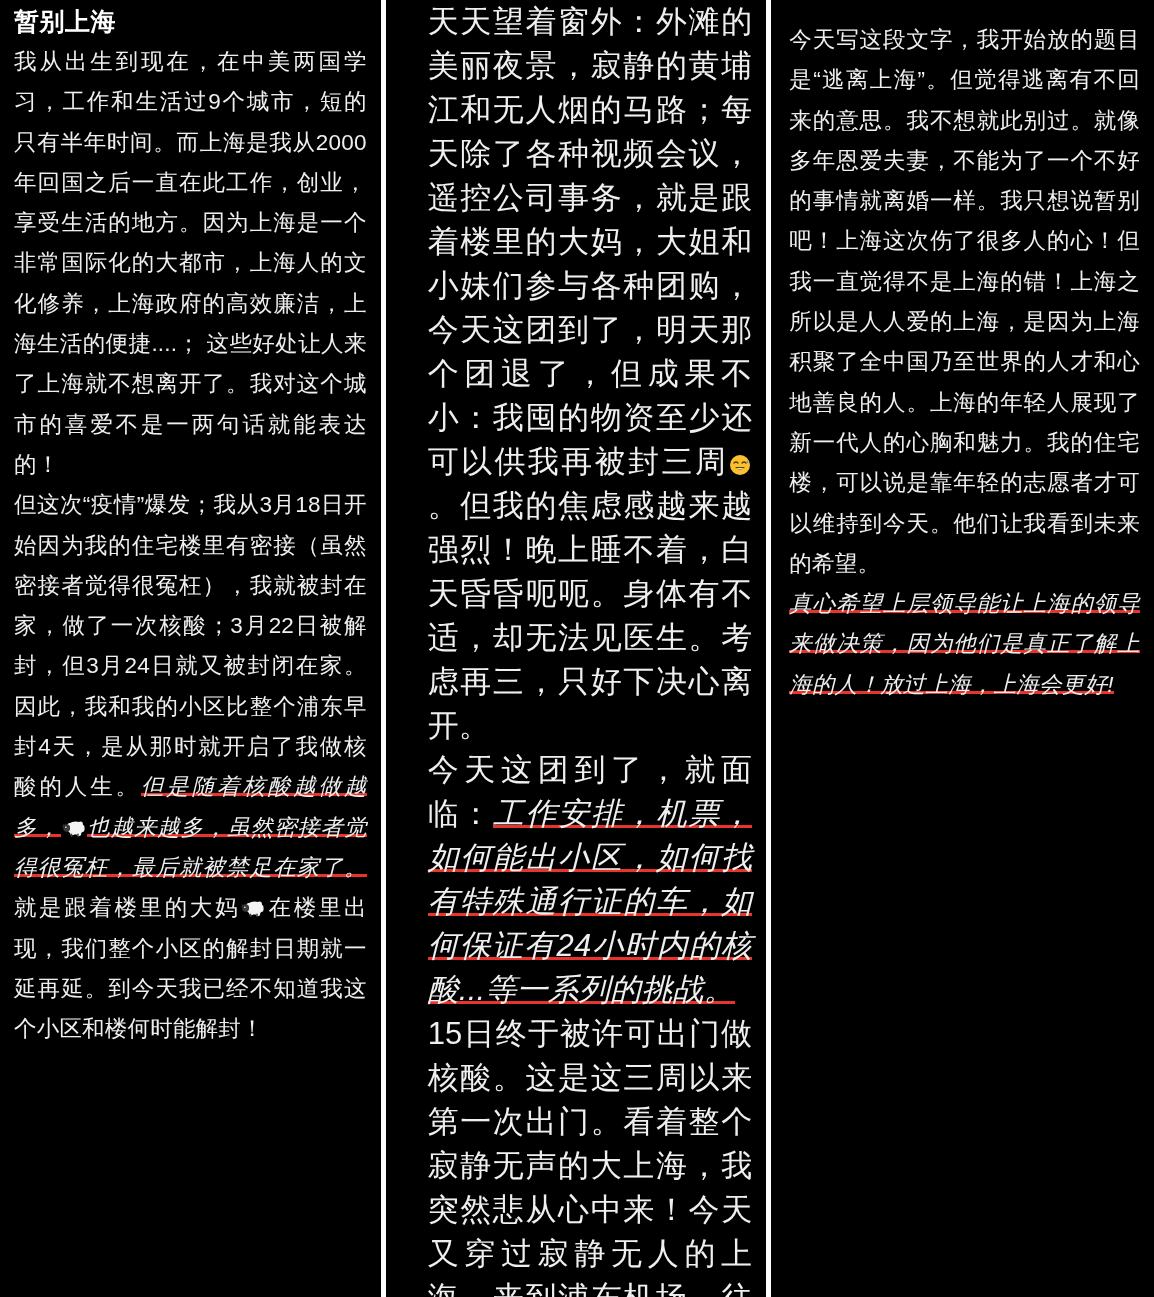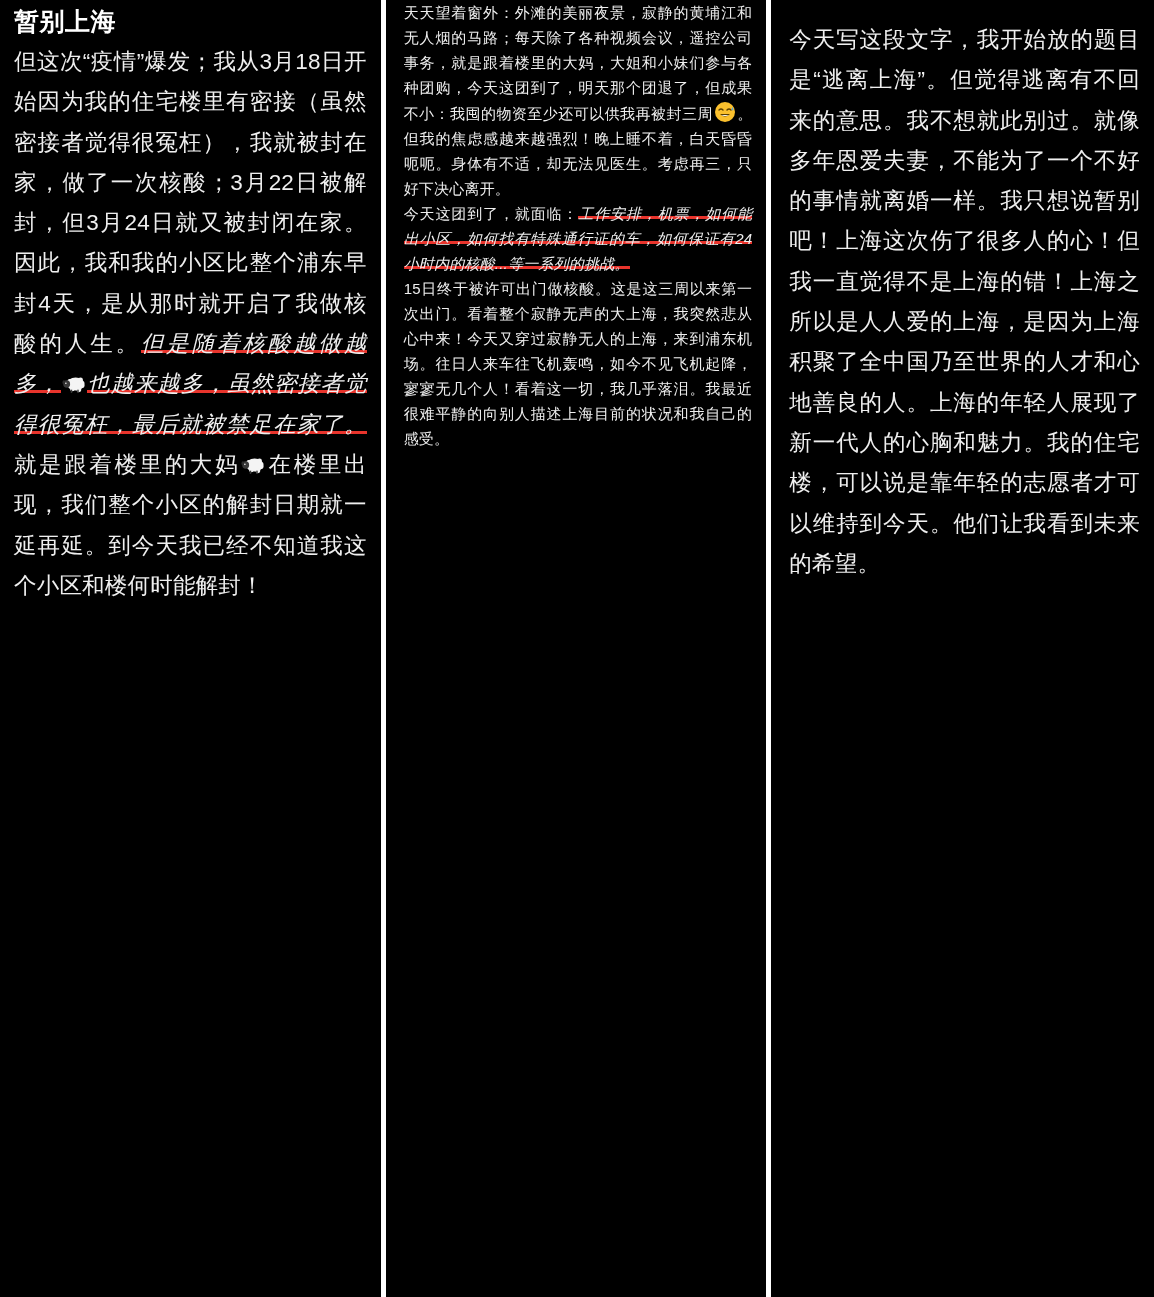--- a/index.html
+++ b/index.html
@@ -46,21 +46,21 @@
     font-size: 22.5px;
     line-height: 40.5px;
     margin: 0;
     color: #efefef;
     text-align: justify;
     text-justify: inter-character;
     letter-spacing: 0.2px;
     word-break: break-all;
   }
   .col-1 p.para { font-size: 22.5px; line-height: 40.3px; }
-  .col-2 p.para { font-size: 15px; line-height: 25px; }
+  .col-2 p.para { font-size: 31px; line-height: 44px; margin-left: 24px; }
   .col-3 p.para { font-size: 22.5px; line-height: 40.3px; }
   .u {
     
     background-image: linear-gradient(to right, #e8342c, #e8342c);
     background-repeat: no-repeat;
     background-position: 0 calc(100% - 4px);
     background-size: 100% 3px;
     padding-bottom: 1px;
     font-style: italic;
   }
@@ -80,20 +80,21 @@
   }
   .emoji svg { display: block; }
 </style>
 </head>
 <body>
 
 <div class="page">
 
   <div class="column col-1">
     <div class="title">暂别上海</div>
+    <p class="para"><span>我从出生到现在，在中美两国学习，工作和生活过9个城市，短的只有半年时间。而上海是我从2000年回国之后一直在此工作，创业，享受生活的地方。因为上海是一个非常国际化的大都市，上海人的文化修养，上海政府的高效廉洁，上海生活的便捷....；  这些好处让人来了上海就不想离开了。我对这个城市的喜爱不是一两句话就能表达的！</span></p>
     <p class="para"><span>但这次“疫情”爆发；我从3月18日开始因为我的住宅楼里有密接（虽然密接者觉得很冤枉），我就被封在家，做了一次核酸；3月22日被解封，但3月24日就又被封闭在家。因此，我和我的小区比整个浦东早封4天，是从那时就开启了我做核酸的人生。</span><span class="u">但是随着核酸越做越多，</span><span class="sheep"><svg viewBox="0 0 32 24" width="26" height="20">
             <ellipse cx="18" cy="12" rx="11" ry="8" fill="#f4f4f4"></ellipse>
             <circle cx="11" cy="9" r="3.2" fill="#f4f4f4"></circle>
             <circle cx="24" cy="7" r="3" fill="#f4f4f4"></circle>
             <circle cx="26" cy="14" r="3" fill="#f4f4f4"></circle>
             <circle cx="14" cy="18" r="3" fill="#f4f4f4"></circle>
             <circle cx="22" cy="19" r="3" fill="#f4f4f4"></circle>
             <ellipse cx="7" cy="12" rx="4.2" ry="4.6" fill="#3a3a3a"></ellipse>
             <ellipse cx="3.6" cy="10" rx="1.8" ry="2.6" fill="#2c2c2c"></ellipse>
             <circle cx="6" cy="11" r="0.9" fill="#ffffff"></circle>
@@ -126,15 +127,16 @@
             <path d="M19.5 7 q1.6 2.6 0 3.6 q-1.6 -1 0 -3.6z" fill="#4aa3ef"></path>
           </svg></span><span>。但我的焦虑感越来越强烈！晚上睡不着，白天昏昏呃呃。身体有不适，却无法见医生。考虑再三，只好下决心离开。</span></p>
     <p class="para"><span>今天这团到了，就面临：</span><span class="u">工作安排，机票，如何能出小区，如何找有特殊通行证的车，如何保证有24小时内的核酸...等一系列的挑战。</span></p>
     <p class="para"><span>15日终于被许可出门做核酸。这是这三周以来第一次出门。看着整个寂静无声的大上海，我突然悲从心中来！今天又穿过寂静无人的上海，来到浦东机场。往日人来车往飞机轰鸣，如今不见飞机起降，寥寥无几个人！看着这一切，我几乎落泪。我最近很难平静的向别人描述上海目前的状况和我自己的感受。</span></p>
   </div>
 
   <div class="divider"></div>
 
   <div class="column col-3">
     <p class="para"><span>今天写这段文字，我开始放的题目是“逃离上海”。但觉得逃离有不回来的意思。我不想就此别过。就像多年恩爱夫妻，不能为了一个不好的事情就离婚一样。我只想说暂别吧！上海这次伤了很多人的心！但我一直觉得不是上海的错！上海之所以是人人爱的上海，是因为上海积聚了全中国乃至世界的人才和心地善良的人。上海的年轻人展现了新一代人的心胸和魅力。我的住宅楼，可以说是靠年轻的志愿者才可以维持到今天。他们让我看到未来的希望。</span></p>
+    <p class="para"><span class="u">真心希望上层领导能让上海的领导来做决策，因为他们是真正了解上海的人！放过上海，上海会更好!</span></p>
   </div>
 
 </div>
 
 </body></html>

